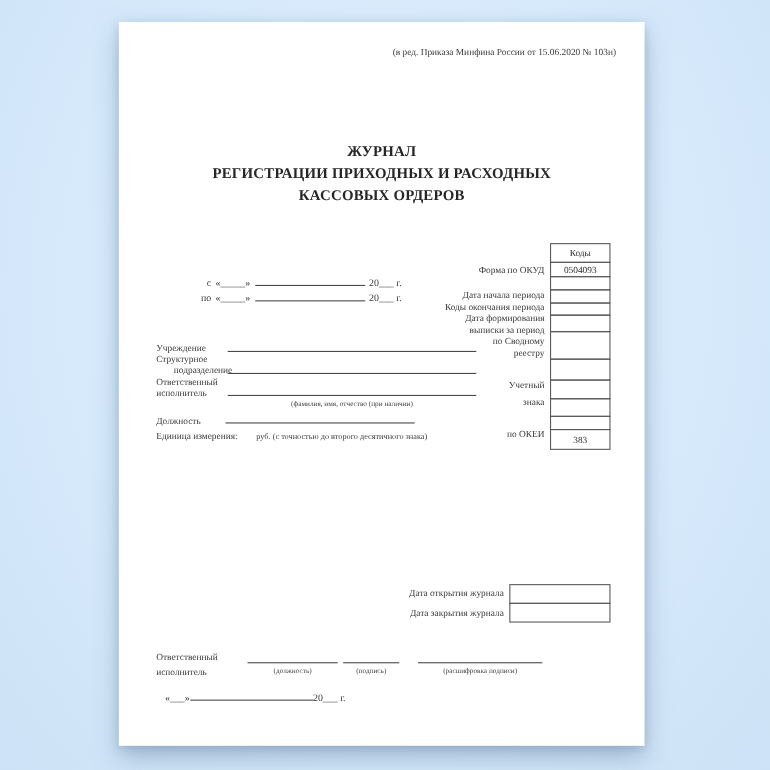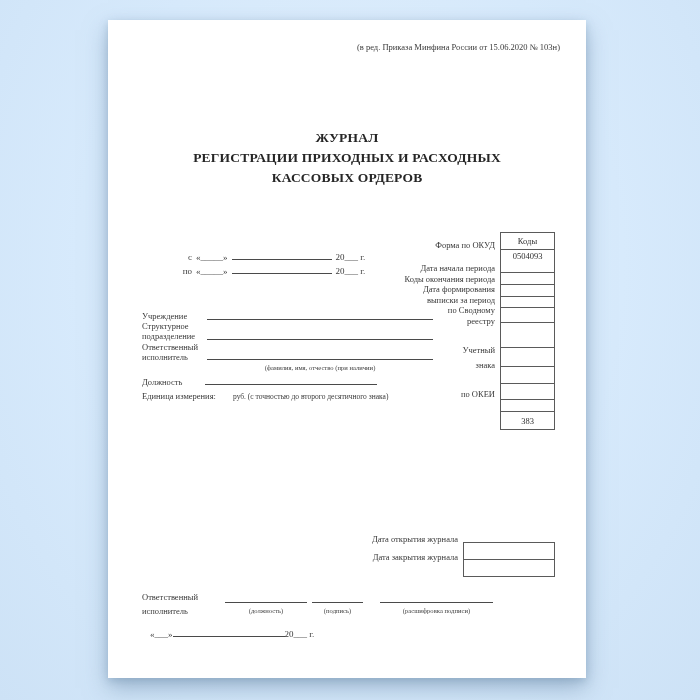--- a/index.html
+++ b/index.html
@@ -21,24 +21,24 @@
   .lbl{font-size:8.5px;color:#383838;white-space:nowrap;line-height:10px;}
   .rlbl{right:91px;text-align:right;}
   .small{font-size:6.6px;color:#3f3f3f;text-align:center;line-height:8px;}
   .fill-line{border-bottom:1px solid #4a4a4a;height:0;}
   .ul{display:inline-block;border-bottom:1px solid #4a4a4a;height:8px;}
   .period-row{left:70px;display:flex;align-items:baseline;gap:4px;font-size:9px;white-space:nowrap;}
   .period-prefix{display:inline-block;width:14px;text-align:right;}
   .codes{left:392px;top:201px;width:55px;}
   .cell{box-sizing:border-box;border:1px solid #5a5a5a;margin-top:-1px;
         text-align:center;font-size:8.5px;color:#2f2f2f;overflow:hidden;}
-  .cell:first-child{margin-top:11px;}
+  .cell:first-child{margin-top:0;}
   .h19{height:19px;line-height:18px;} .h18{height:18px;line-height:17px;}
   .h17{height:17px;line-height:16px;} .h16{height:16px;line-height:15px;}
-  .h14{height:24px;line-height:13px;} .h13{height:13px;line-height:12px;}
+  .h14{height:14px;line-height:13px;} .h13{height:13px;line-height:12px;}
   .h12{height:12px;line-height:11px;} .h26{height:26px;line-height:25px;}
   .h20{height:20px;line-height:19px;}
   .form-block{line-height:10.5px;}
   .jbox{left:355px;top:511px;width:92px;}
   .dateline{left:42px;top:608px;display:flex;align-items:baseline;font-size:9px;white-space:nowrap;}
 </style>
 </head>
 <body>
 
 <div class="page">
@@ -89,21 +89,21 @@
     <div>реестру</div>
   </div>
   <div class="abs lbl rlbl" style="top:325px;">Учетный</div>
   <div class="abs lbl rlbl" style="top:340px;">знака</div>
   <div class="abs lbl rlbl" style="top:369px;">по ОКЕИ</div>
 
   <div class="abs lbl" style="left:34px;top:291px;">Учреждение</div>
   <div class="abs fill-line" style="left:99px;top:299px;width:226px;"></div>
 
   <div class="abs lbl" style="left:34px;top:301px;">Структурное</div>
-  <div class="abs lbl" style="left:34px;top:311px;">подразделение</div>
+  <div class="abs lbl" style="left:50px;top:311px;">подразделение</div>
   <div class="abs fill-line" style="left:99px;top:319px;width:226px;"></div>
 
   <div class="abs lbl" style="left:34px;top:322px;">Ответственный</div>
   <div class="abs lbl" style="left:34px;top:332px;">исполнитель</div>
   <div class="abs fill-line" style="left:99px;top:339px;width:226px;"></div>
   <div class="abs small" style="left:99px;top:344px;width:226px;">(фамилия, имя, отчество (при наличии)</div>
 
   <div class="abs lbl" style="left:34px;top:357px;">Должность</div>
   <div class="abs fill-line" style="left:97px;top:364px;width:172px;"></div>
 

